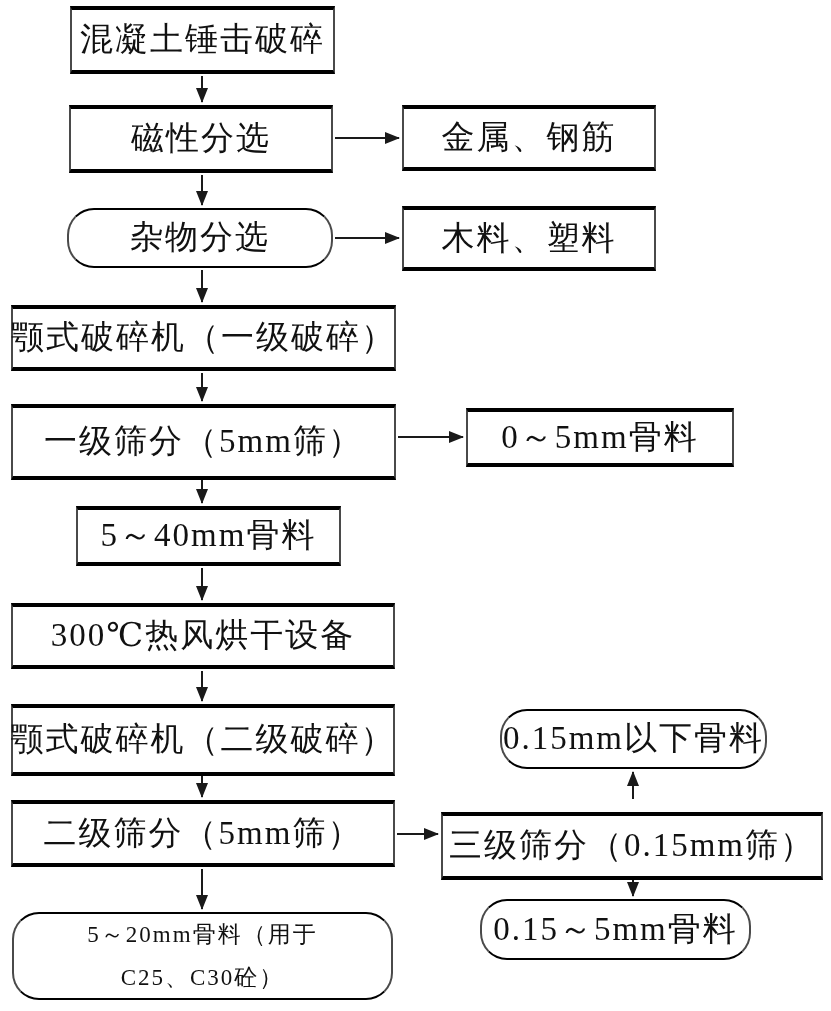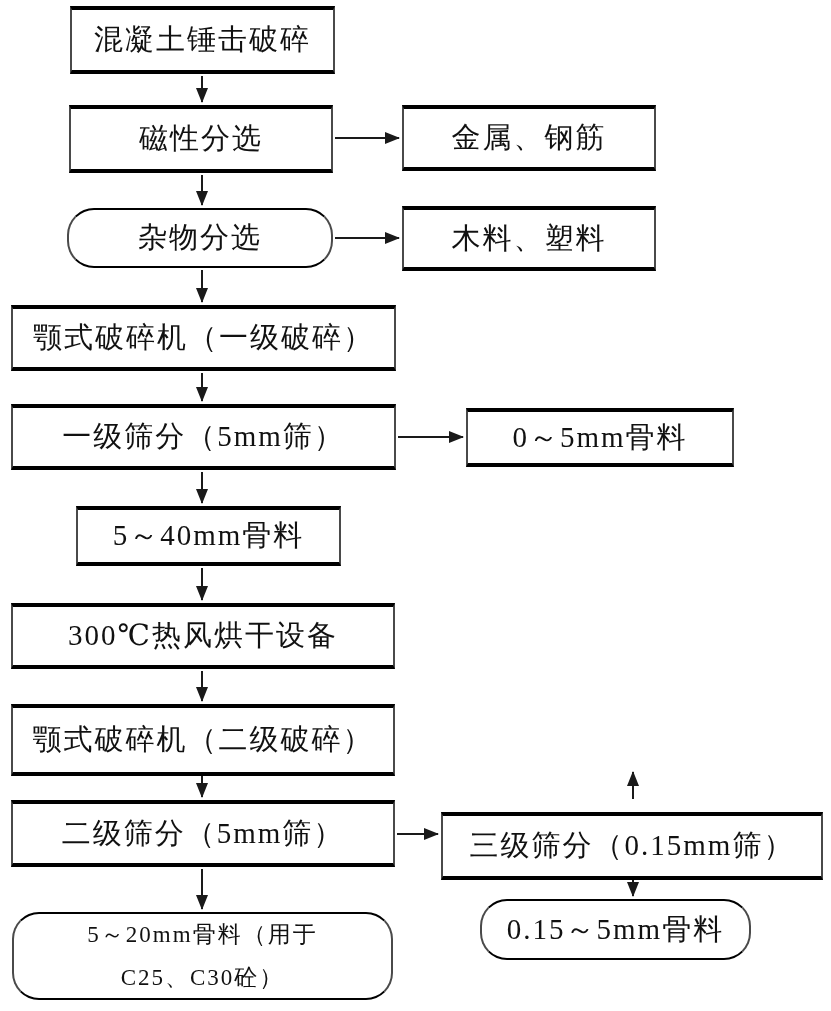--- a/index.html
+++ b/index.html
@@ -6,21 +6,21 @@
   #stage{
     position:relative;width:831px;height:1011px;background:#ffffff;overflow:hidden;
     font-family:"Liberation Serif","DejaVu Serif",serif;color:#111111;
   }
   #arrows{position:absolute;left:0;top:0;width:831px;height:1011px;pointer-events:none;}
   .node{
     position:absolute;box-sizing:border-box;background:#ffffff;
     border-left:2px solid #4a4a4a;border-right:2px solid #4a4a4a;
     border-top:4px solid #000000;border-bottom:4px solid #000000;
     display:flex;align-items:center;justify-content:center;
-    font-size:29px;letter-spacing:2px;text-align:center;line-height:1.15;
+    font-size:33px;letter-spacing:2px;text-align:center;line-height:1.15;
     white-space:nowrap;
   }
   .node.thin{border-top-width:2px;border-bottom-width:2px;border-radius:27px;}
   .node.two-line{flex-direction:column;white-space:normal;line-height:43px;font-size:23px;}
   .lbl{display:block;}
 </style>
 </head>
 <body>
 
 <div id="stage">
@@ -67,21 +67,21 @@
   </div>
 
   <div class="node" style="left:402px;top:206px;width:254px;height:65px">
     <span class="lbl">木料、塑料</span>
   </div>
 
   <div class="node" style="left:11px;top:305px;width:385px;height:66px">
     <span class="lbl">颚式破碎机（一级破碎）</span>
   </div>
 
-  <div class="node" style="left:11px;top:404px;width:385px;height:66px">
+  <div class="node" style="left:11px;top:404px;width:385px;height:76px">
     <span class="lbl">一级筛分（5mm筛）</span>
   </div>
 
   <div class="node" style="left:466px;top:408px;width:268px;height:59px">
     <span class="lbl">0～5mm骨料</span>
   </div>
 
   <div class="node" style="left:76px;top:506px;width:265px;height:60px">
     <span class="lbl">5～40mm骨料</span>
   </div>
@@ -91,20 +91,23 @@
   </div>
 
   <div class="node" style="left:11px;top:704px;width:384px;height:72px">
     <span class="lbl">颚式破碎机（二级破碎）</span>
   </div>
 
   <div class="node" style="left:11px;top:800px;width:384px;height:67px">
     <span class="lbl">二级筛分（5mm筛）</span>
   </div>
 
+  <div class="node thin" style="left:500px;top:709px;width:267px;height:60px">
+    <span class="lbl">0.15mm以下骨料</span>
+  </div>
 
   <div class="node" style="left:441px;top:812px;width:382px;height:68px">
     <span class="lbl">三级筛分（0.15mm筛）</span>
   </div>
 
   <div class="node thin" style="left:480px;top:899px;width:271px;height:61px">
     <span class="lbl">0.15～5mm骨料</span>
   </div>
 
   <div class="node thin two-line" style="left:12px;top:912px;width:381px;height:88px">

